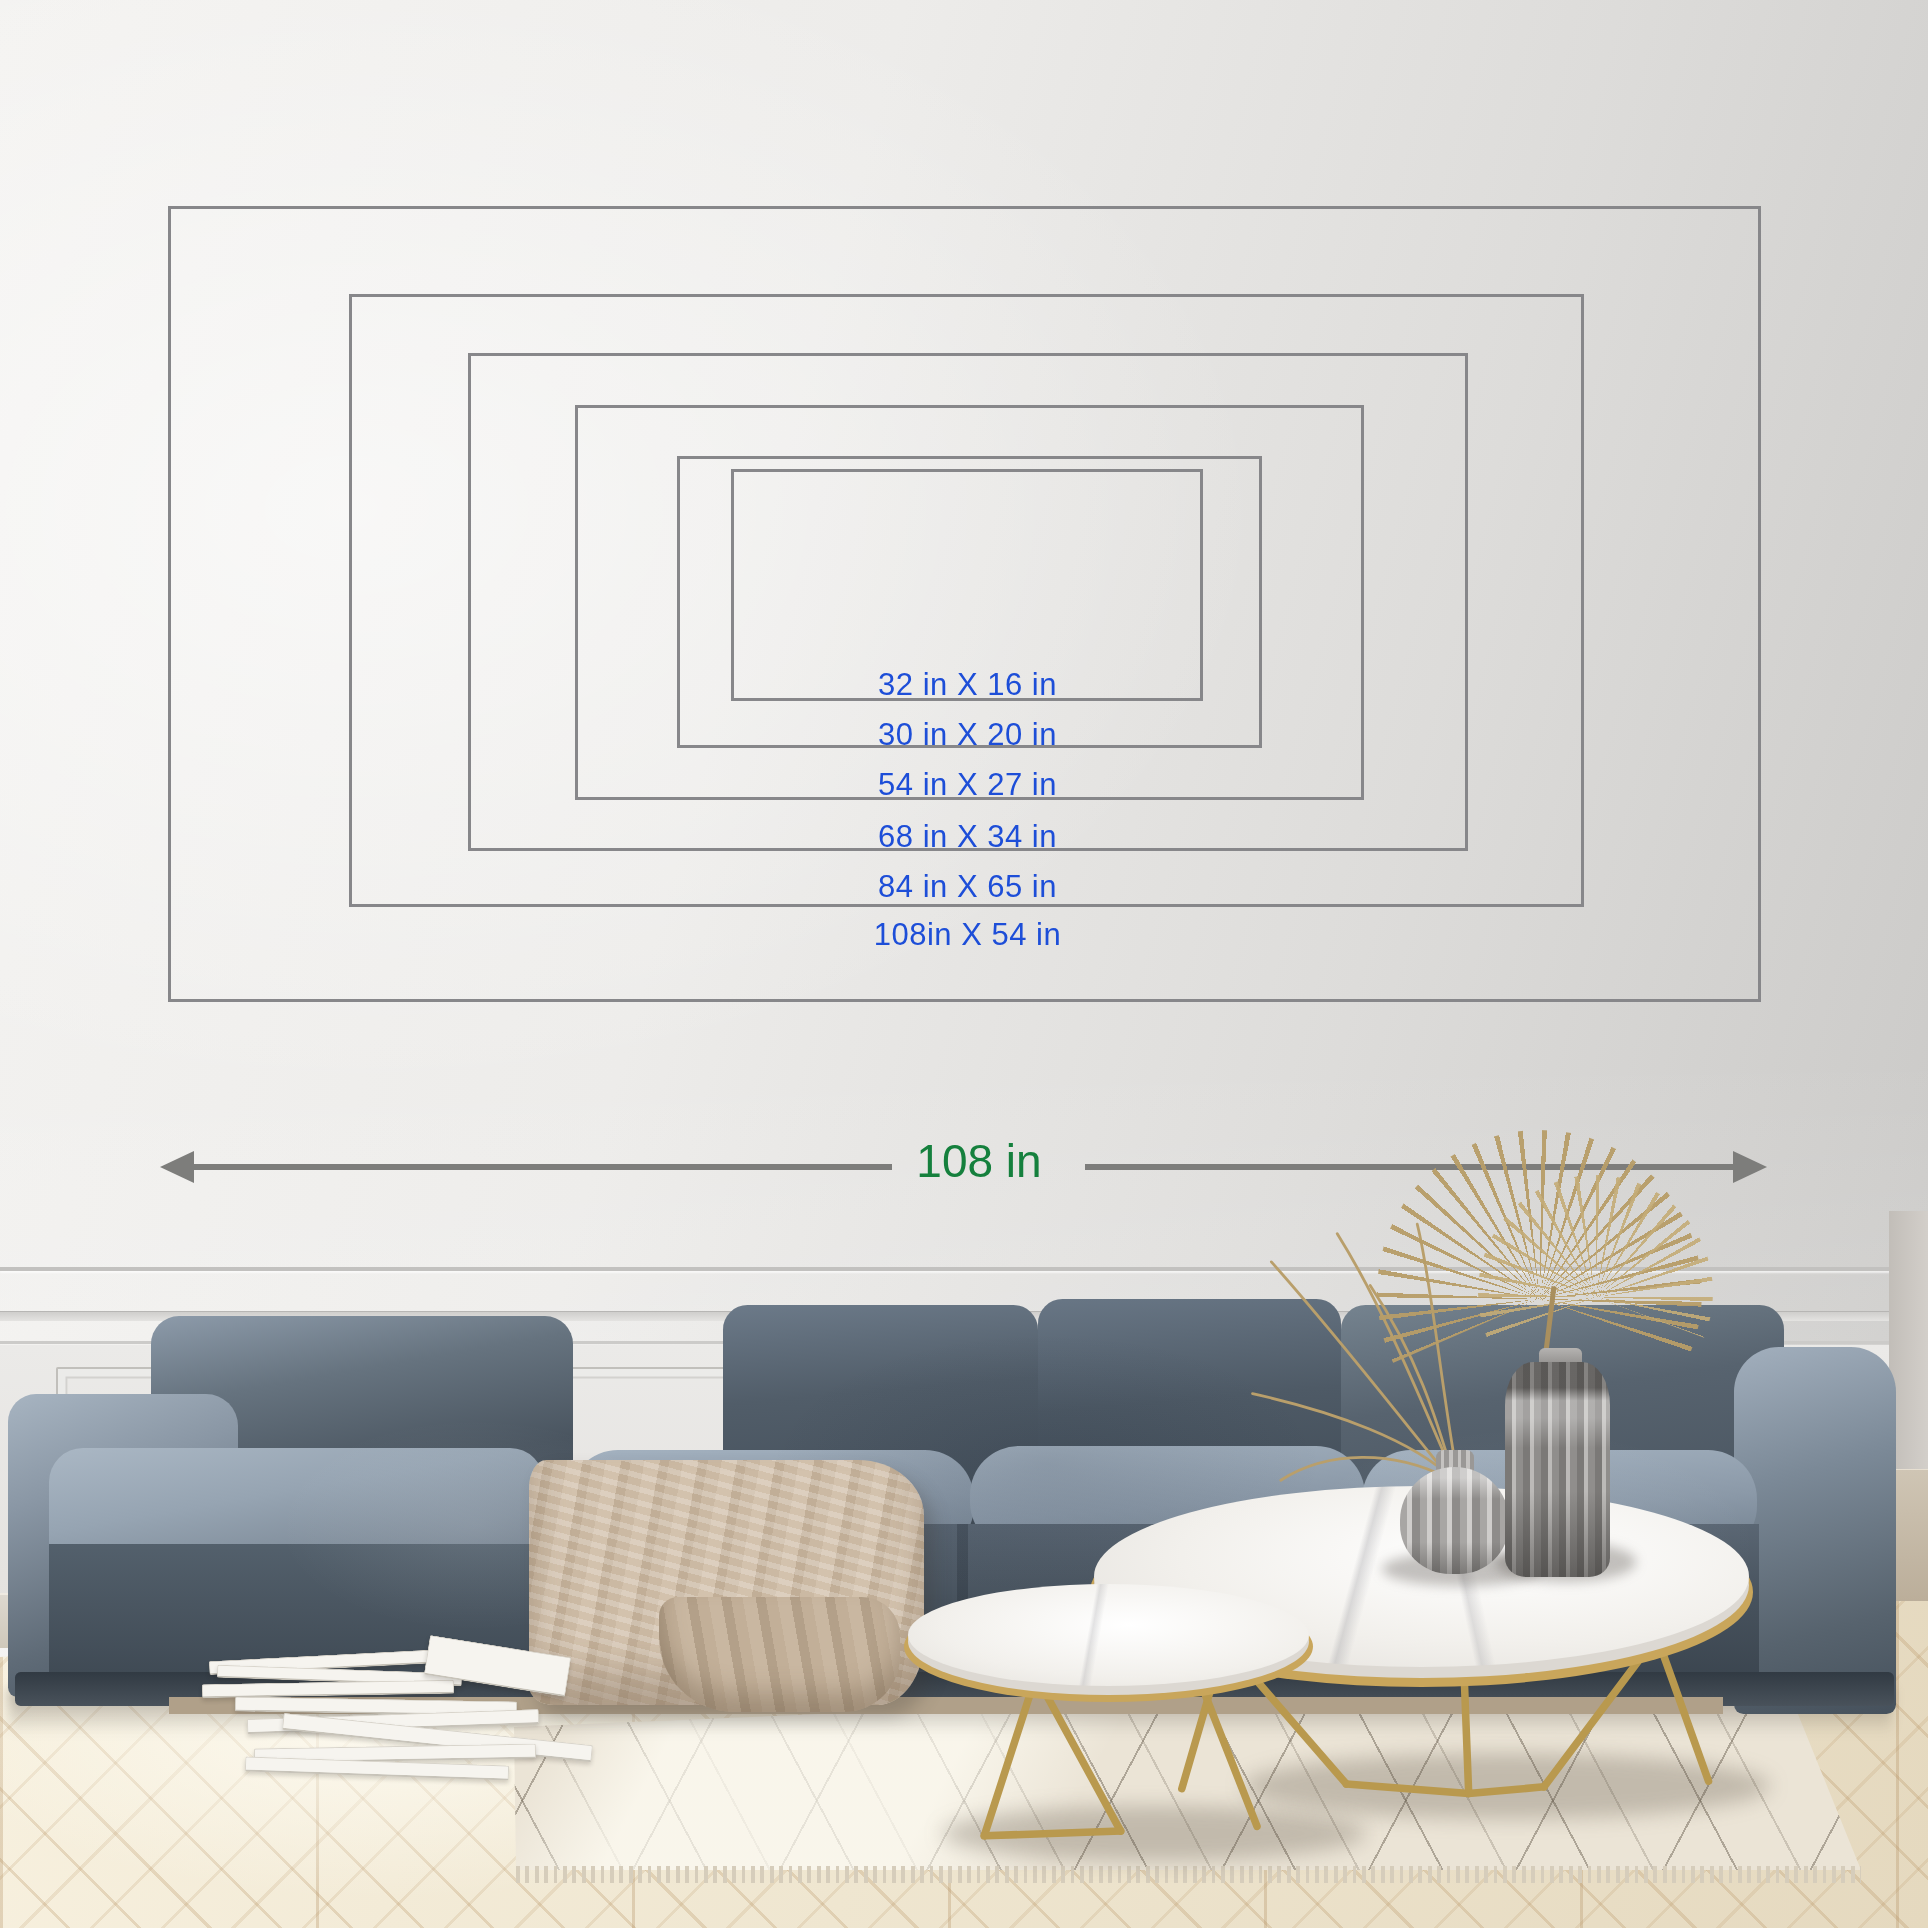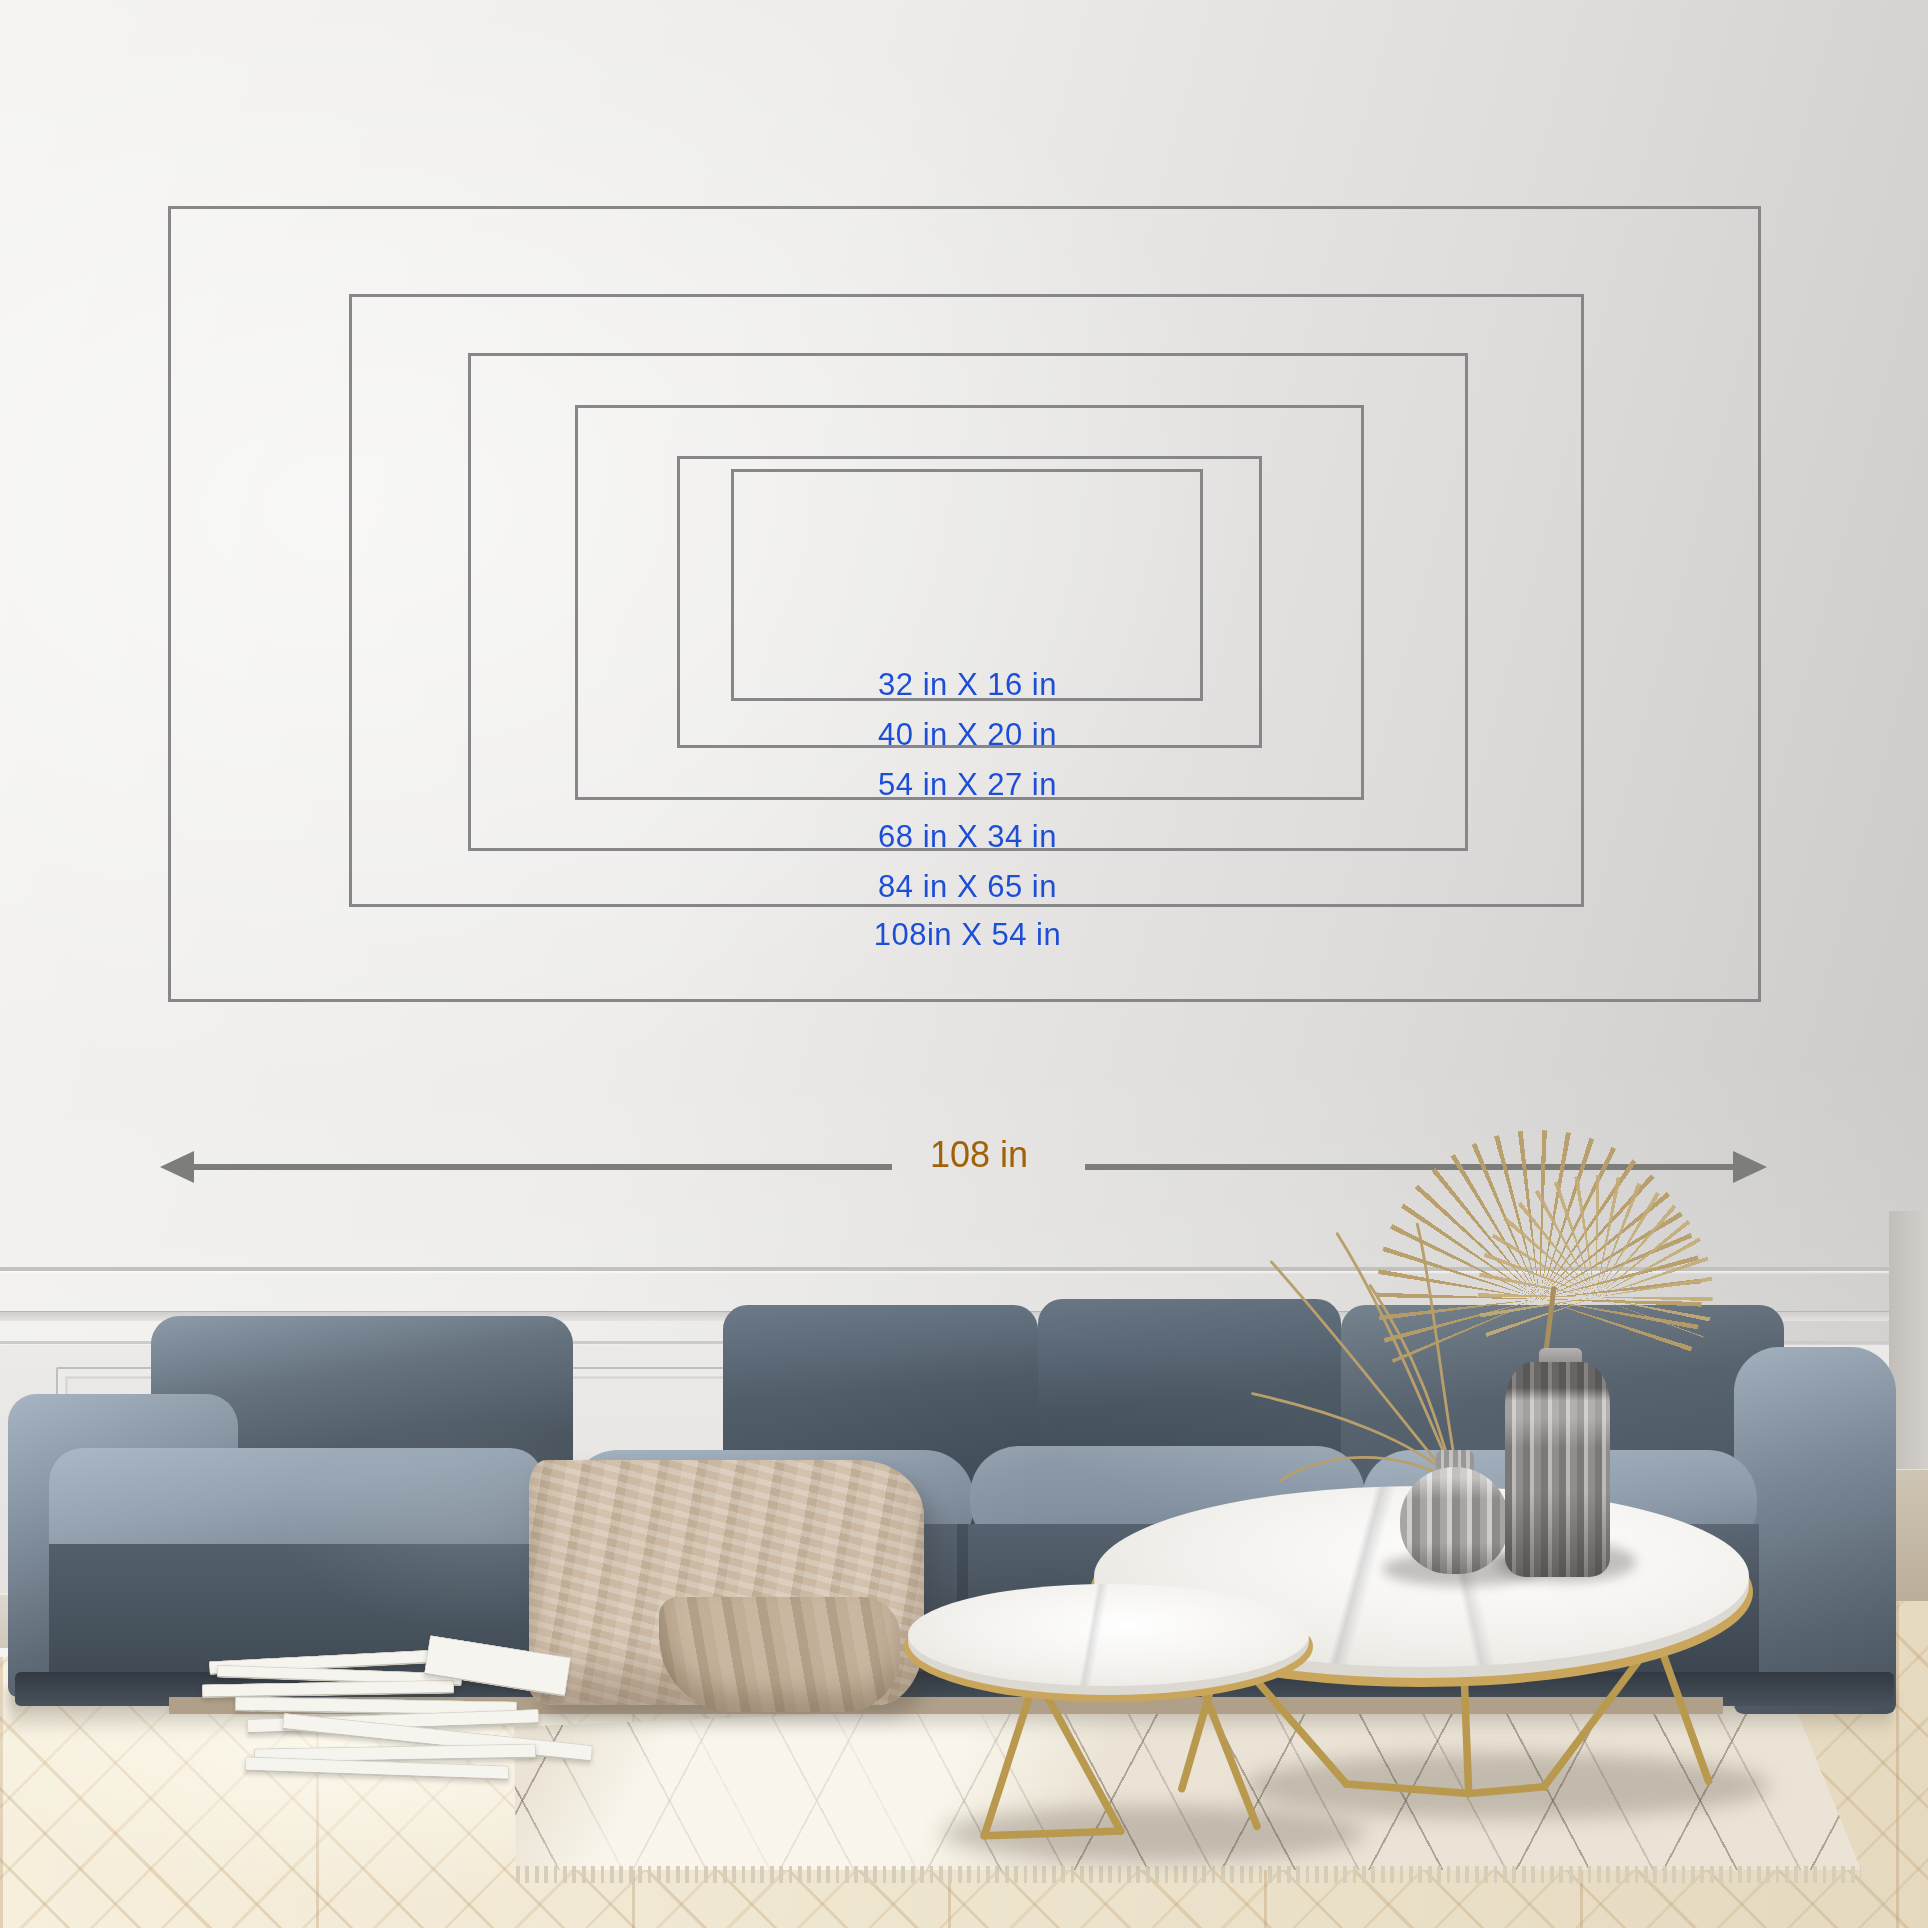--- a/index.html
+++ b/index.html
@@ -28,21 +28,21 @@
              background:linear-gradient(to bottom,#cfc5b4,#bbae9a);}
 
   
   .outline{border:3.8px solid #87878a;background:transparent;z-index:2;}
   .size-label{left:798px;width:339px;text-align:center;font-size:31px;line-height:38px;
               color:#1d4ed8;letter-spacing:0.5px;z-index:2;}
   .arrow-line{top:1164px;height:5.6px;background:#7d7d7b;z-index:2;}
   .arrow-head{top:1151px;width:0;height:0;border-top:16px solid transparent;border-bottom:16px solid transparent;z-index:2;}
   .arrow-head.left{left:160px;border-right:34px solid #7d7d7b;}
   .arrow-head.right{left:1733px;border-left:34px solid #7d7d7b;}
-  .arrow-label{left:838px;top:1134px;width:282px;text-align:center;font-size:36px;color:#a16207;z-index:2;}
+  .arrow-label{left:838px;top:1134px;width:282px;text-align:center;font-size:46px;color:#15803d;z-index:2;}
 
   
   .floor{left:0;top:1563px;width:1928px;height:365px;
     clip-path:polygon(0 94px,1889px 28px,1928px 28px,1928px 365px,0 365px);
     background-color:#f0e7d3;
     background-image:
       radial-gradient(ellipse 659px 245px at 20% 45%, rgba(255,253,245,0.8), rgba(255,253,245,0) 70%),
       repeating-linear-gradient(45deg, rgba(184,148,100,0) 0 47px, rgba(184,148,100,0.28) 47px 50px),
       repeating-linear-gradient(-45deg, rgba(184,148,100,0) 0 47px, rgba(184,148,100,0.18) 47px 50px),
       repeating-linear-gradient(90deg, rgba(176,140,94,0.30) 0 2.8px, rgba(176,140,94,0) 2.8px 316px),
@@ -170,21 +170,21 @@
   <div class="baseboard"></div>
 
   <div class="outline" style="left:168px;top:206px;width:1593px;height:796px"></div>
   <div class="outline" style="left:349px;top:294px;width:1235px;height:613px"></div>
   <div class="outline" style="left:468px;top:353px;width:1000px;height:498px"></div>
   <div class="outline" style="left:575px;top:405px;width:789px;height:395px"></div>
   <div class="outline" style="left:677px;top:456px;width:585px;height:292px"></div>
   <div class="outline" style="left:731px;top:469px;width:472px;height:232px"></div>
 
   <div class="size-label" style="top:666px">32 in X 16 in</div>
-  <div class="size-label" style="top:716px">40 in X 20 in</div>
+  <div class="size-label" style="top:716px">30 in X 20 in</div>
   <div class="size-label" style="top:766px">54 in X 27 in</div>
   <div class="size-label" style="top:818px">68 in X 34 in</div>
   <div class="size-label" style="top:868px">84 in X 65 in</div>
   <div class="size-label" style="top:916px">108in X 54 in</div>
 
   <div class="arrow-head left"></div>
   <div class="arrow-line" style="left:188px;width:704px"></div>
   <div class="arrow-label">108 in</div>
   <div class="arrow-line" style="left:1085px;width:653px"></div>
   <div class="arrow-head right"></div>

